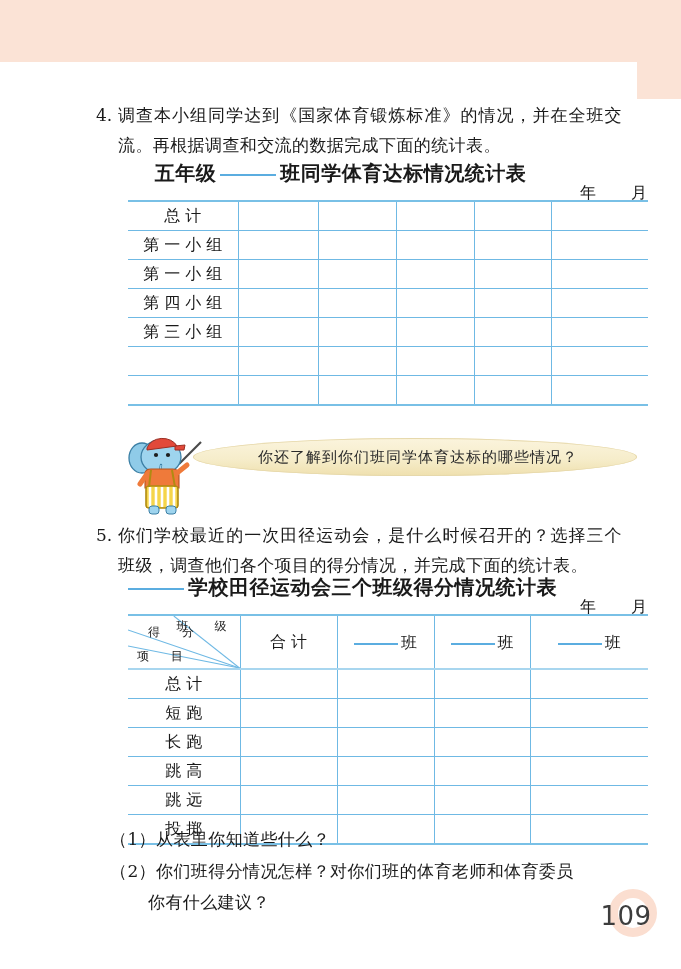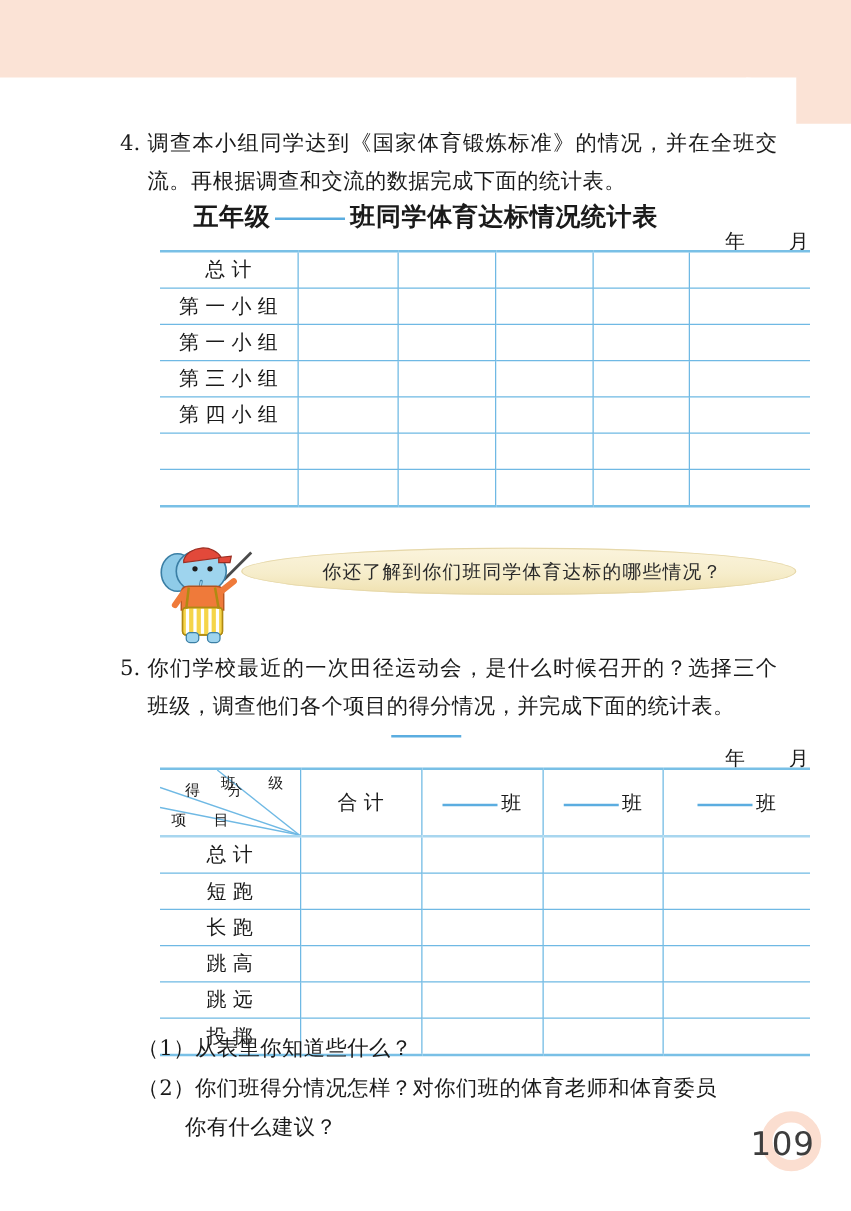--- a/index.html
+++ b/index.html
@@ -321,29 +321,29 @@
       </tr>
       <tr>
         <td>第一小组</td>
         <td class="blank-cell"></td>
         <td class="blank-cell"></td>
         <td class="blank-cell"></td>
         <td class="blank-cell"></td>
         <td class="blank-cell"></td>
       </tr>
       <tr>
+        <td>第四小组</td>
+        <td class="blank-cell"></td>
+        <td class="blank-cell"></td>
+        <td class="blank-cell"></td>
+        <td class="blank-cell"></td>
+        <td class="blank-cell"></td>
+      </tr>
+      <tr>
         <td>第三小组</td>
-        <td class="blank-cell"></td>
-        <td class="blank-cell"></td>
-        <td class="blank-cell"></td>
-        <td class="blank-cell"></td>
-        <td class="blank-cell"></td>
-      </tr>
-      <tr>
-        <td>第四小组</td>
         <td class="blank-cell"></td>
         <td class="blank-cell"></td>
         <td class="blank-cell"></td>
         <td class="blank-cell"></td>
         <td class="blank-cell"></td>
       </tr>
       <tr>
         <td class="blank-cell"></td>
         <td class="blank-cell"></td>
         <td class="blank-cell"></td>
@@ -405,21 +405,21 @@
       <div class="bubble-text">你还了解到你们班同学体育达标的哪些情况？</div>
     </div>
   </div>
 
   <div class="problem" id="problem5">
     <div class="prob-num">5.</div>
     <div class="prob-body">你们学校最近的一次田径运动会，是什么时候召开的？选择三个班级，调查他们各个项目的得分情况，并完成下面的统计表。</div>
   </div>
 
   <div class="table-title" id="title2">
-    <span class="blank-line"></span>
+    <span class="blank-line"></span><span>学校田径运动会三个班级得分情况统计表</span>
   </div>
 
   <div class="date-row" id="date2">
     <span>年</span><span>月</span>
   </div>
 
   <table class="stat-table" id="table2">
     <colgroup>
       <col style="width:112px">
         <col style="width:97px">

